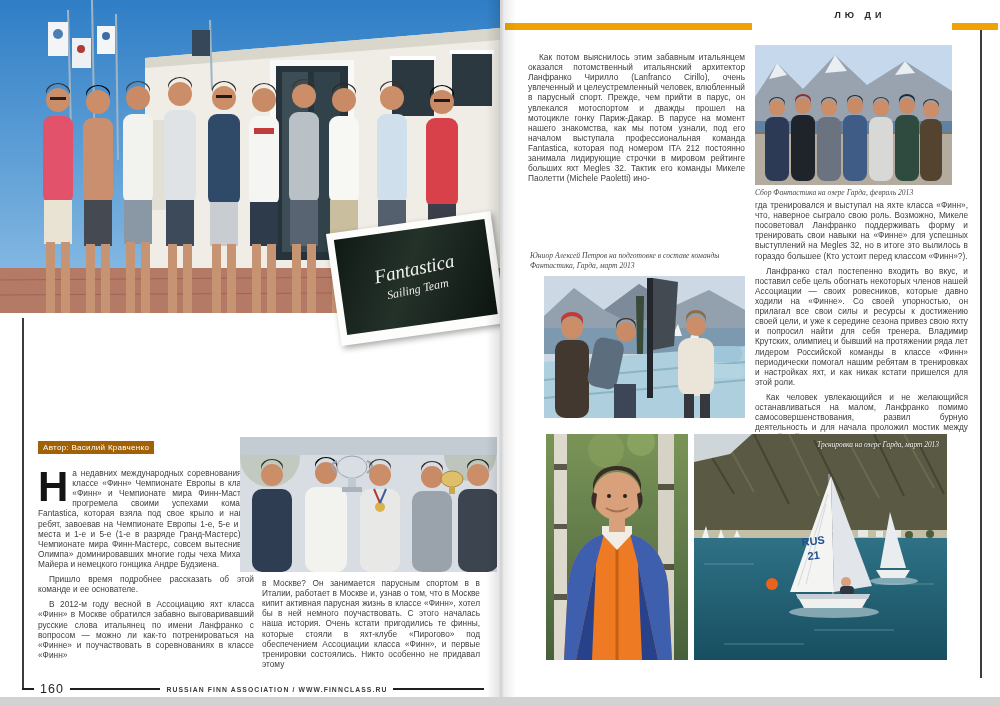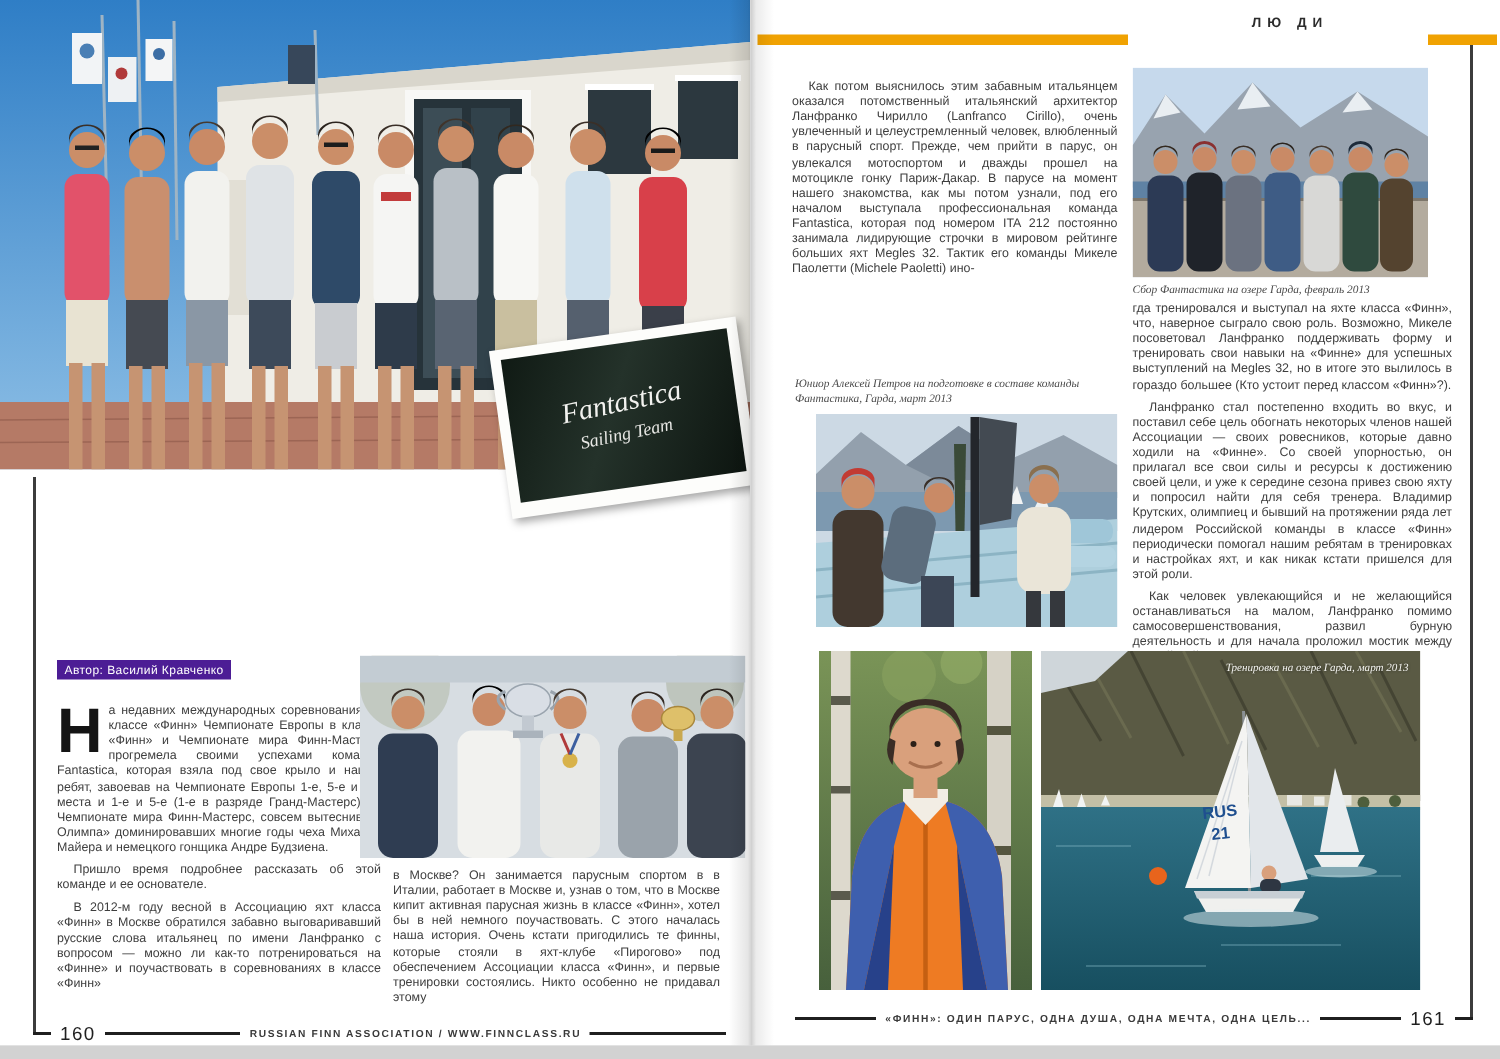--- a/index.html
+++ b/index.html
@@ -4,21 +4,21 @@
 <style>
   html,body{margin:0;padding:0;background:#e7e7e7;}
   .spread{position:relative;width:1000px;height:706px;overflow:hidden;background:#e7e7e7;font-family:"Liberation Sans",sans-serif;}
   .pg{position:absolute;top:0;height:697px;background:#fff;}
   .abs{position:absolute;}
   
   .body-p{font-size:8.3px;line-height:1.22;text-align:justify;color:#3e3e3e;margin:0 0 5px 0;}
   .ind{text-indent:11px;}
   .dropcap{float:left;font:700 42px/0.8 "Liberation Sans",sans-serif;color:#141414;margin:2px 4px 0 0;}
   .headline{font-family:"Liberation Serif",serif;font-size:26px;line-height:1.02;letter-spacing:1.5px;color:#161616;}
-  .author-badge{display:inline-block;background:#4c1d95;color:#fff;font-size:8px;padding:2px 5px;letter-spacing:.3px;}
+  .author-badge{display:inline-block;background:#a16207;color:#fff;font-size:8px;padding:2px 5px;letter-spacing:.3px;}
   .caption{font-family:"Liberation Serif",serif;font-style:italic;font-size:7.6px;line-height:1.3;color:#4a4a4a;}
   .rubric{font-size:9px;letter-spacing:4px;color:#2b2b2b;font-weight:600;}
   .footer-row{position:absolute;display:flex;align-items:center;gap:6px;}
   .fline{height:2px;background:#1f1f1f;flex:1;}
   .fline-fix{height:2px;background:#1f1f1f;}
   .ftext{font-size:6.8px;font-weight:700;letter-spacing:1.1px;color:#3a3a3a;white-space:nowrap;}
   .pnum{font-size:12.5px;color:#1f1f1f;letter-spacing:1px;}
   .vline{position:absolute;width:1.5px;background:#3c3c3c;}
   .orange-bar{position:absolute;height:7px;background:#F0A202;}
   .gutter{position:absolute;left:486px;top:0;width:30px;height:697px;pointer-events:none;
@@ -475,24 +475,17 @@
         </g>
         <g>
           <polygon points="196,78 212,134 186,134" fill="#eaedef"></polygon>
           <polygon points="182,136 216,136 211,144 187,144" fill="#eef0f0"></polygon>
           <ellipse cx="200" cy="147" rx="24" ry="4" fill="#dfeef0" opacity=".5"></ellipse>
         </g>
       </svg>
       <div class="sail-caption">Тренировка на озере Гарда, март 2013</div>
     </div>
 
-    <div class="footer-row" style="left:30px;top:672px;width:452px;">
-      <div class="fline"></div>
-      <span class="ftext">«ФИНН»: ОДИН ПАРУС, ОДНА ДУША, ОДНА МЕЧТА, ОДНА ЦЕЛЬ...</span>
-      <div class="fline"></div>
-      <span class="pnum">161</span>
-      <div class="fline-fix" style="width:12px;"></div>
-    </div>
   </div>
 
   <div class="gutter"></div>
   <div class="bottom-strip"></div>
 </div>
 
 </body></html>

